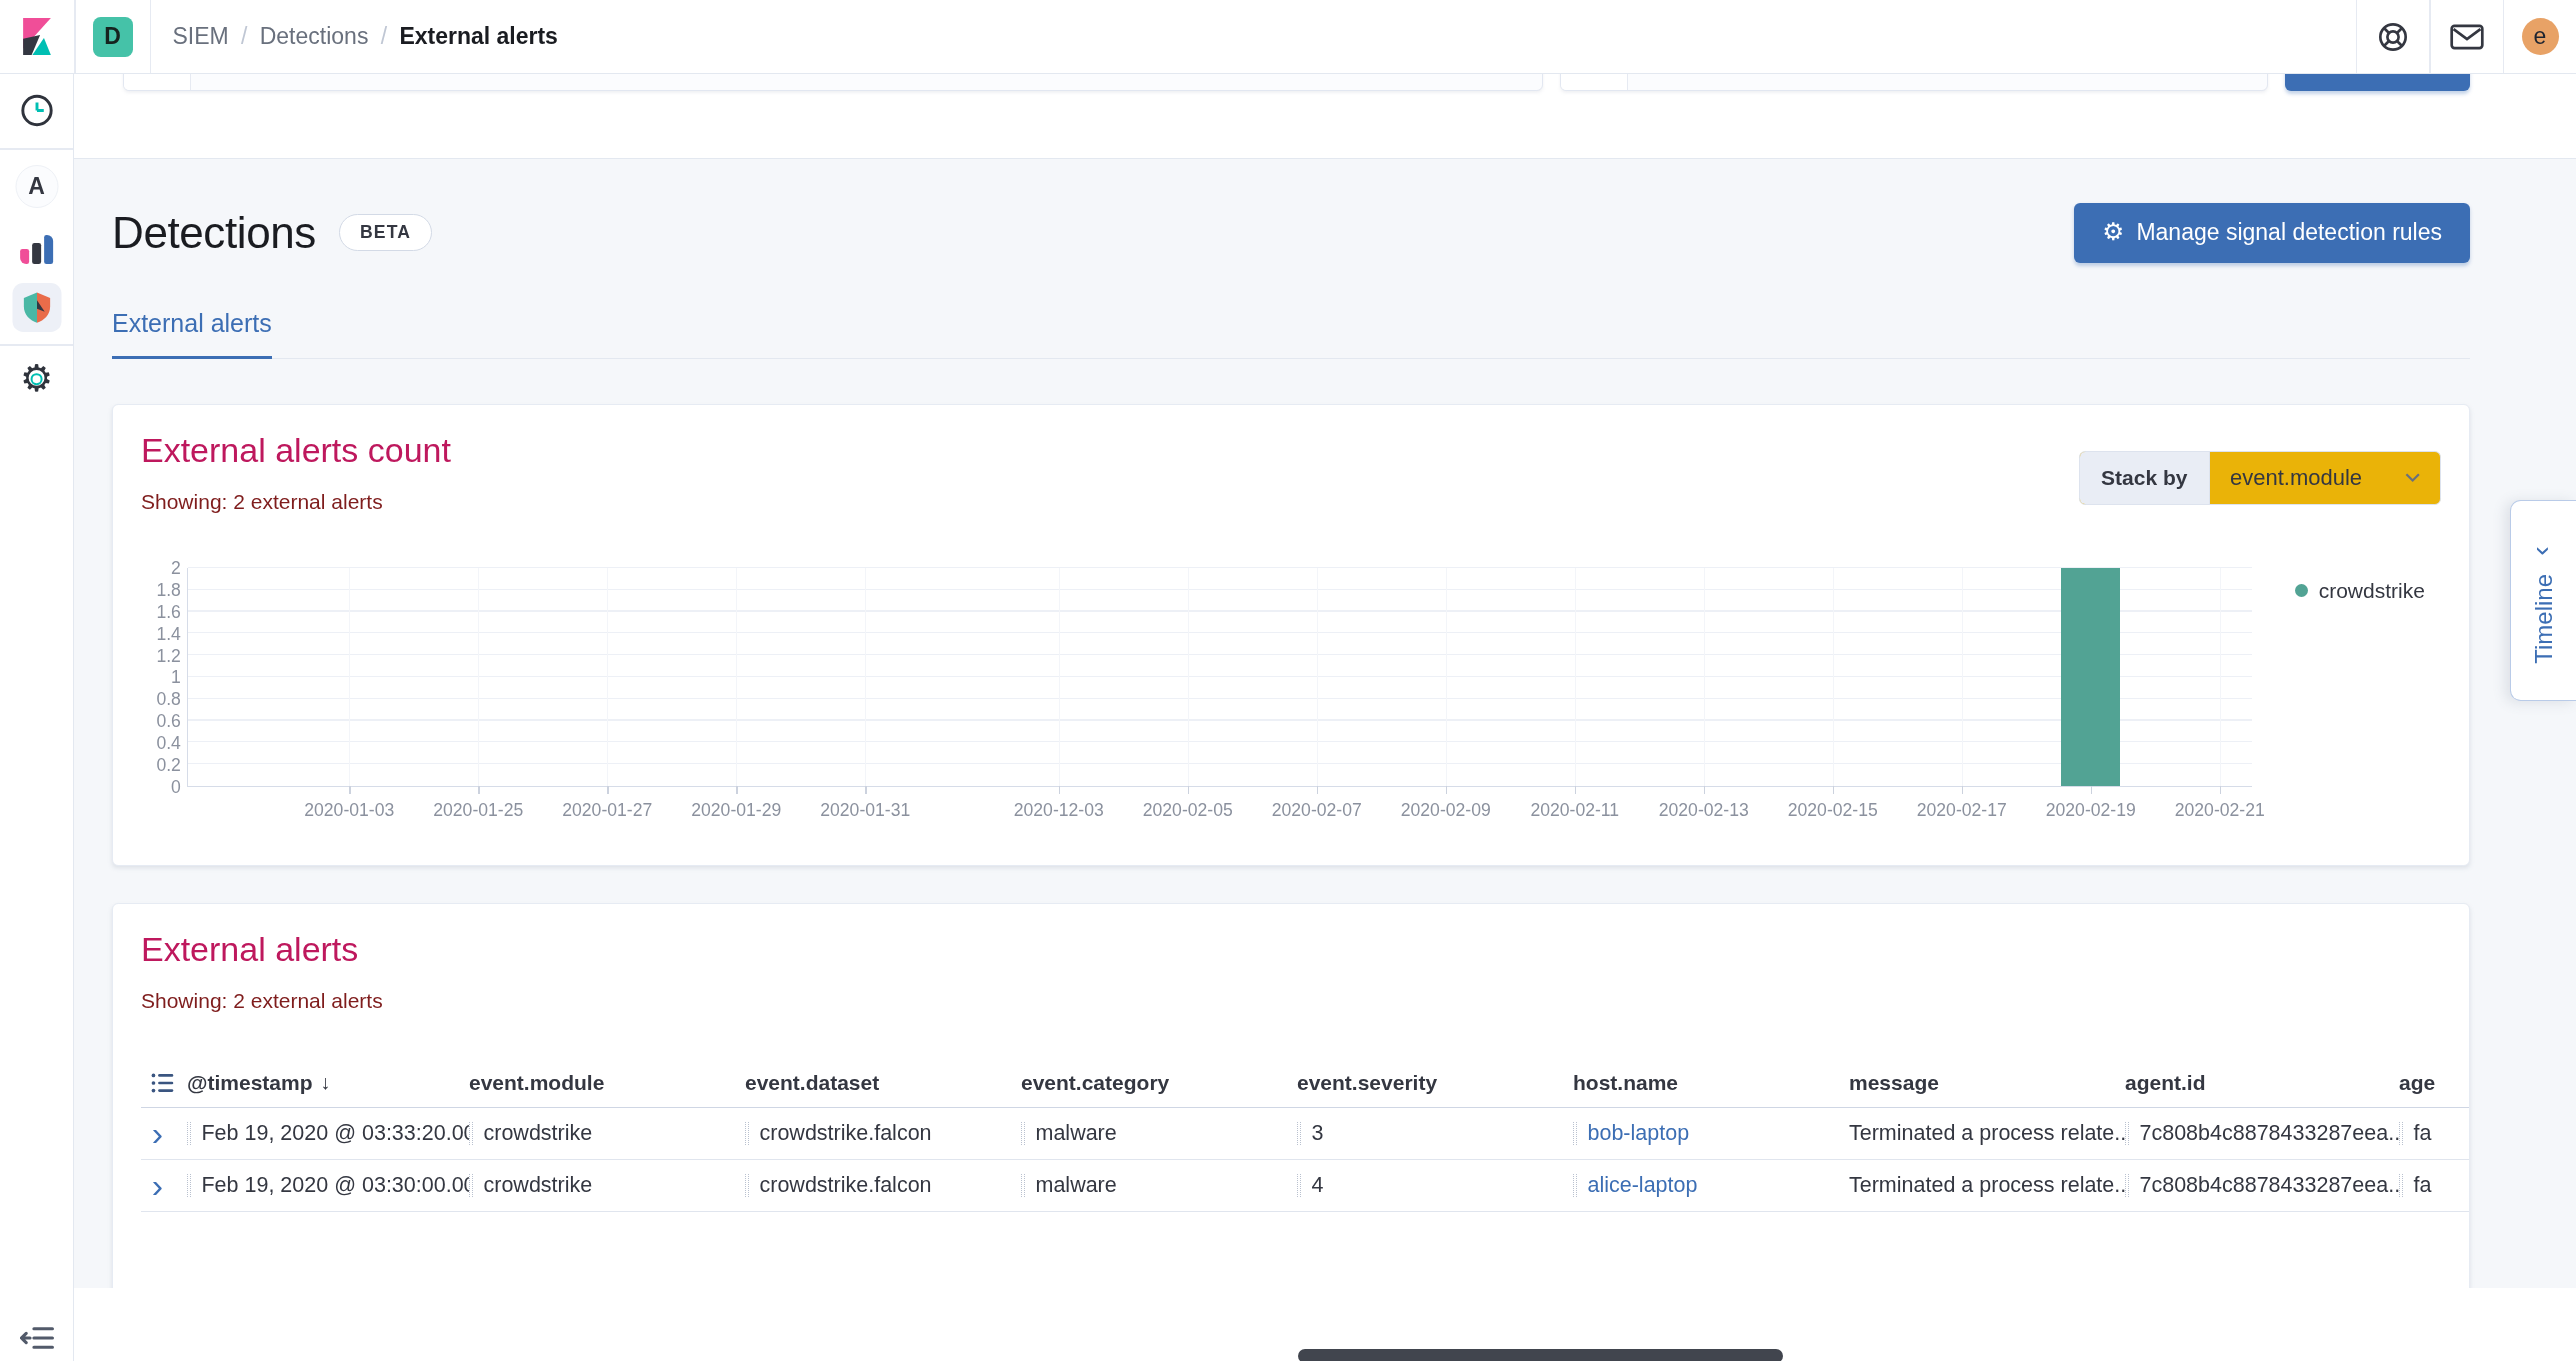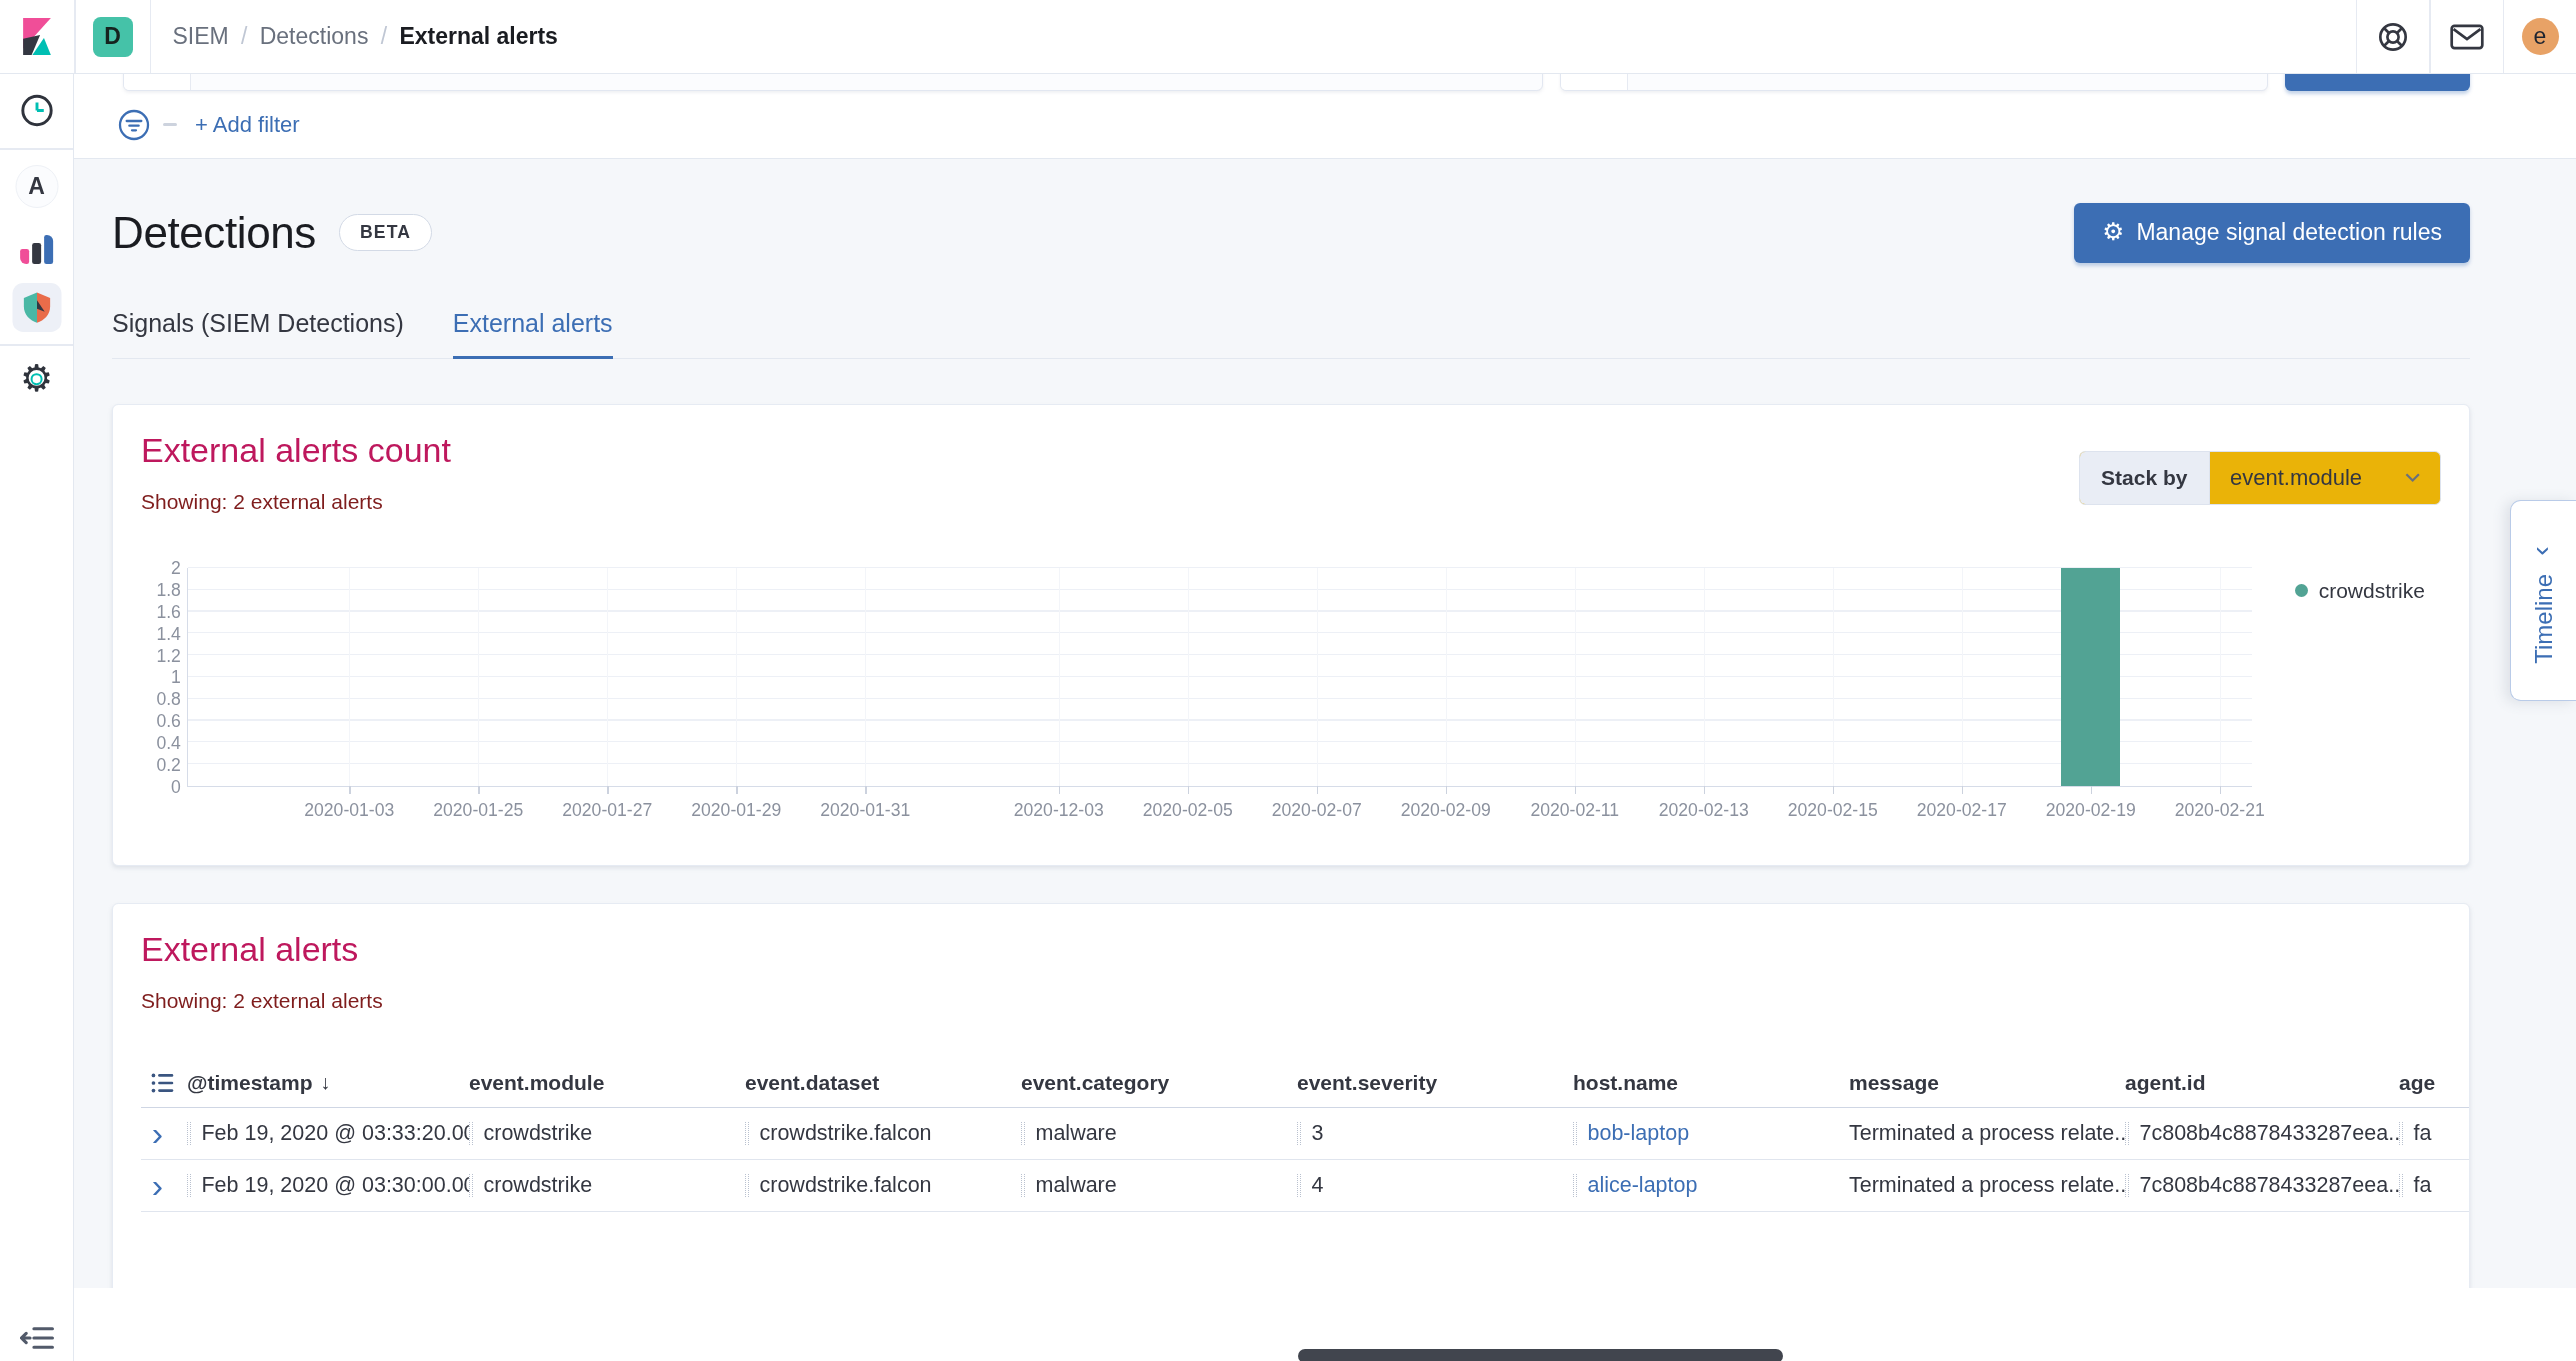--- a/index.html
+++ b/index.html
@@ -251,42 +251,33 @@
         <span class="show-dates">Show dates</span>
       </div>
       <button class="refresh-btn">
         <svg width="23" height="23" viewBox="0 0 16 16">
           <path d="M13.6 9.2 A5.9 5.9 0 1 1 12.6 4.0" fill="none" stroke="#fff" stroke-width="1.8"></path>
           <path d="M12.8 1.2 v3.2 h-3.2" fill="none" stroke="#fff" stroke-width="1.8"></path>
         </svg>
         <span>Refresh</span>
       </button>
     </div>
-    <div class="filter-row">
-      <svg width="32" height="32" viewBox="0 0 24 24">
-        <circle cx="12" cy="12" r="10.5" fill="none" stroke="#3c6eb4" stroke-width="1.7"></circle>
-        <path d="M6.5 9 h11 M8.5 12.5 h7 M10.5 16 h3" stroke="#3c6eb4" stroke-width="1.7" stroke-linecap="round"></path>
-      </svg>
-      <span class="filter-dash"></span>
-      <span class="add-filter">+ Add filter</span>
-    </div>
   </div>
 
   <div class="content">
     <div class="page-head">
       <h1 class="page-title">Detections</h1>
       <span class="beta-badge">BETA</span>
       <button class="manage-btn">
         <span class="manage-gear">⚙</span>
         <span>Manage signal detection rules</span>
       </button>
     </div>
 
     <div class="tabs">
-      <span class="tab">Signals (SIEM Detections)</span>
       <span class="tab active">External alerts</span>
     </div>
 
     <section class="panel chart-panel">
       <div class="panel-head">
         <div>
           <h2 class="panel-title">External alerts count</h2>
           <p class="panel-sub">Showing: 2 external alerts</p>
         </div>
         <div class="stackby">

